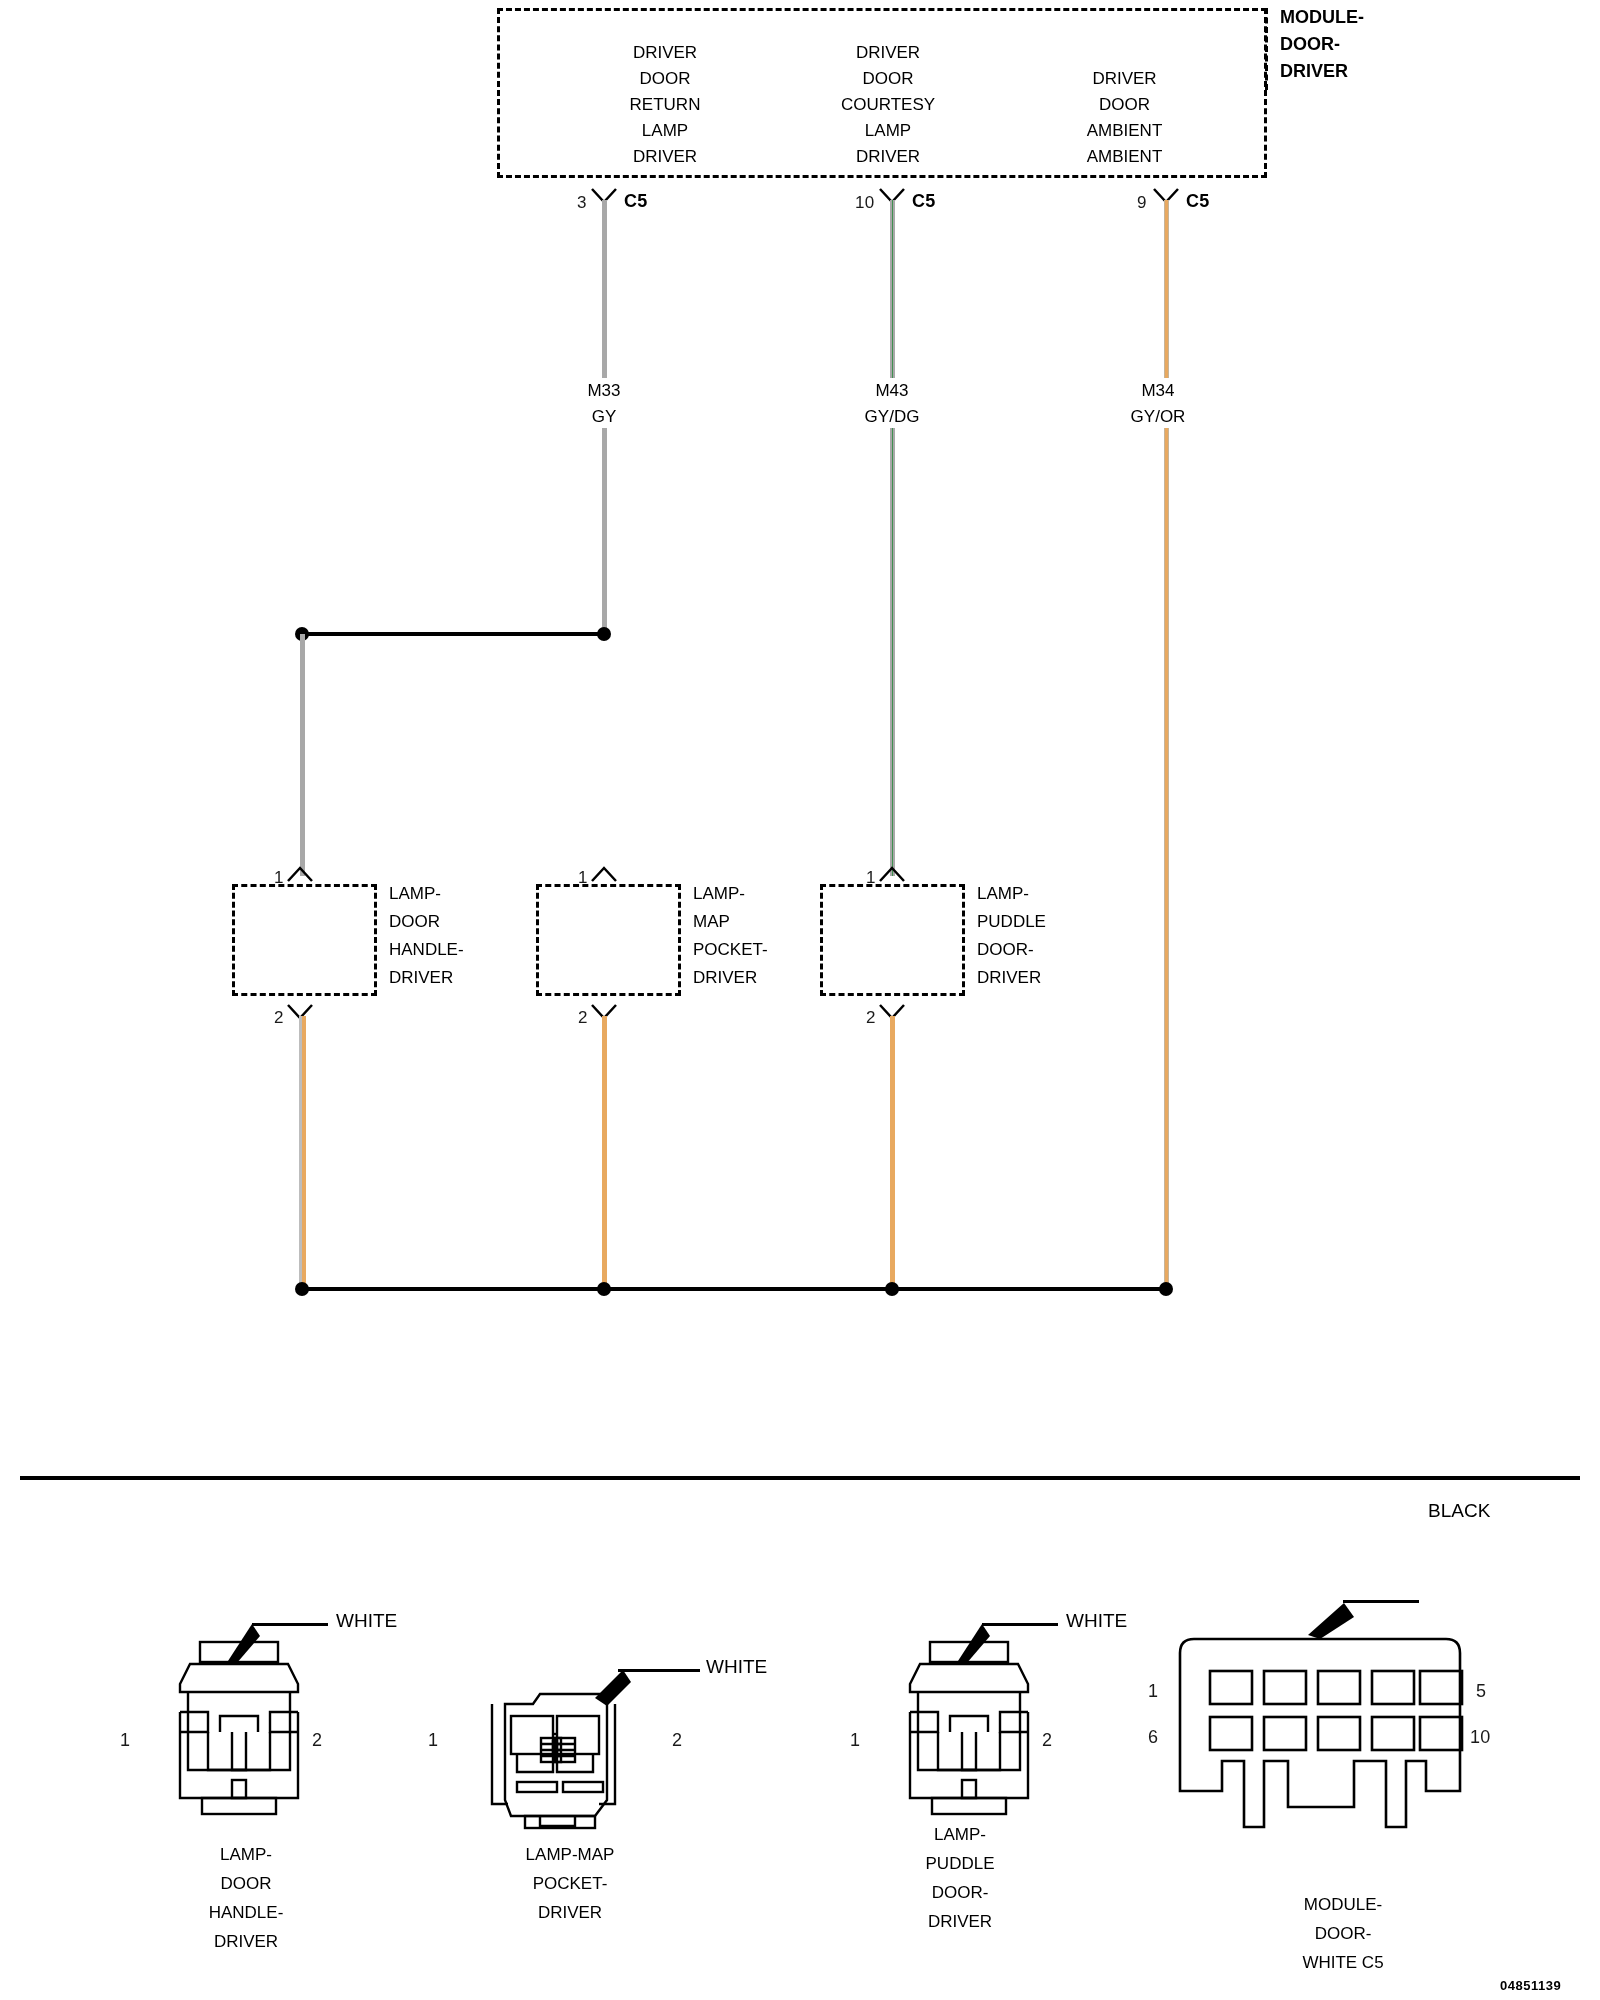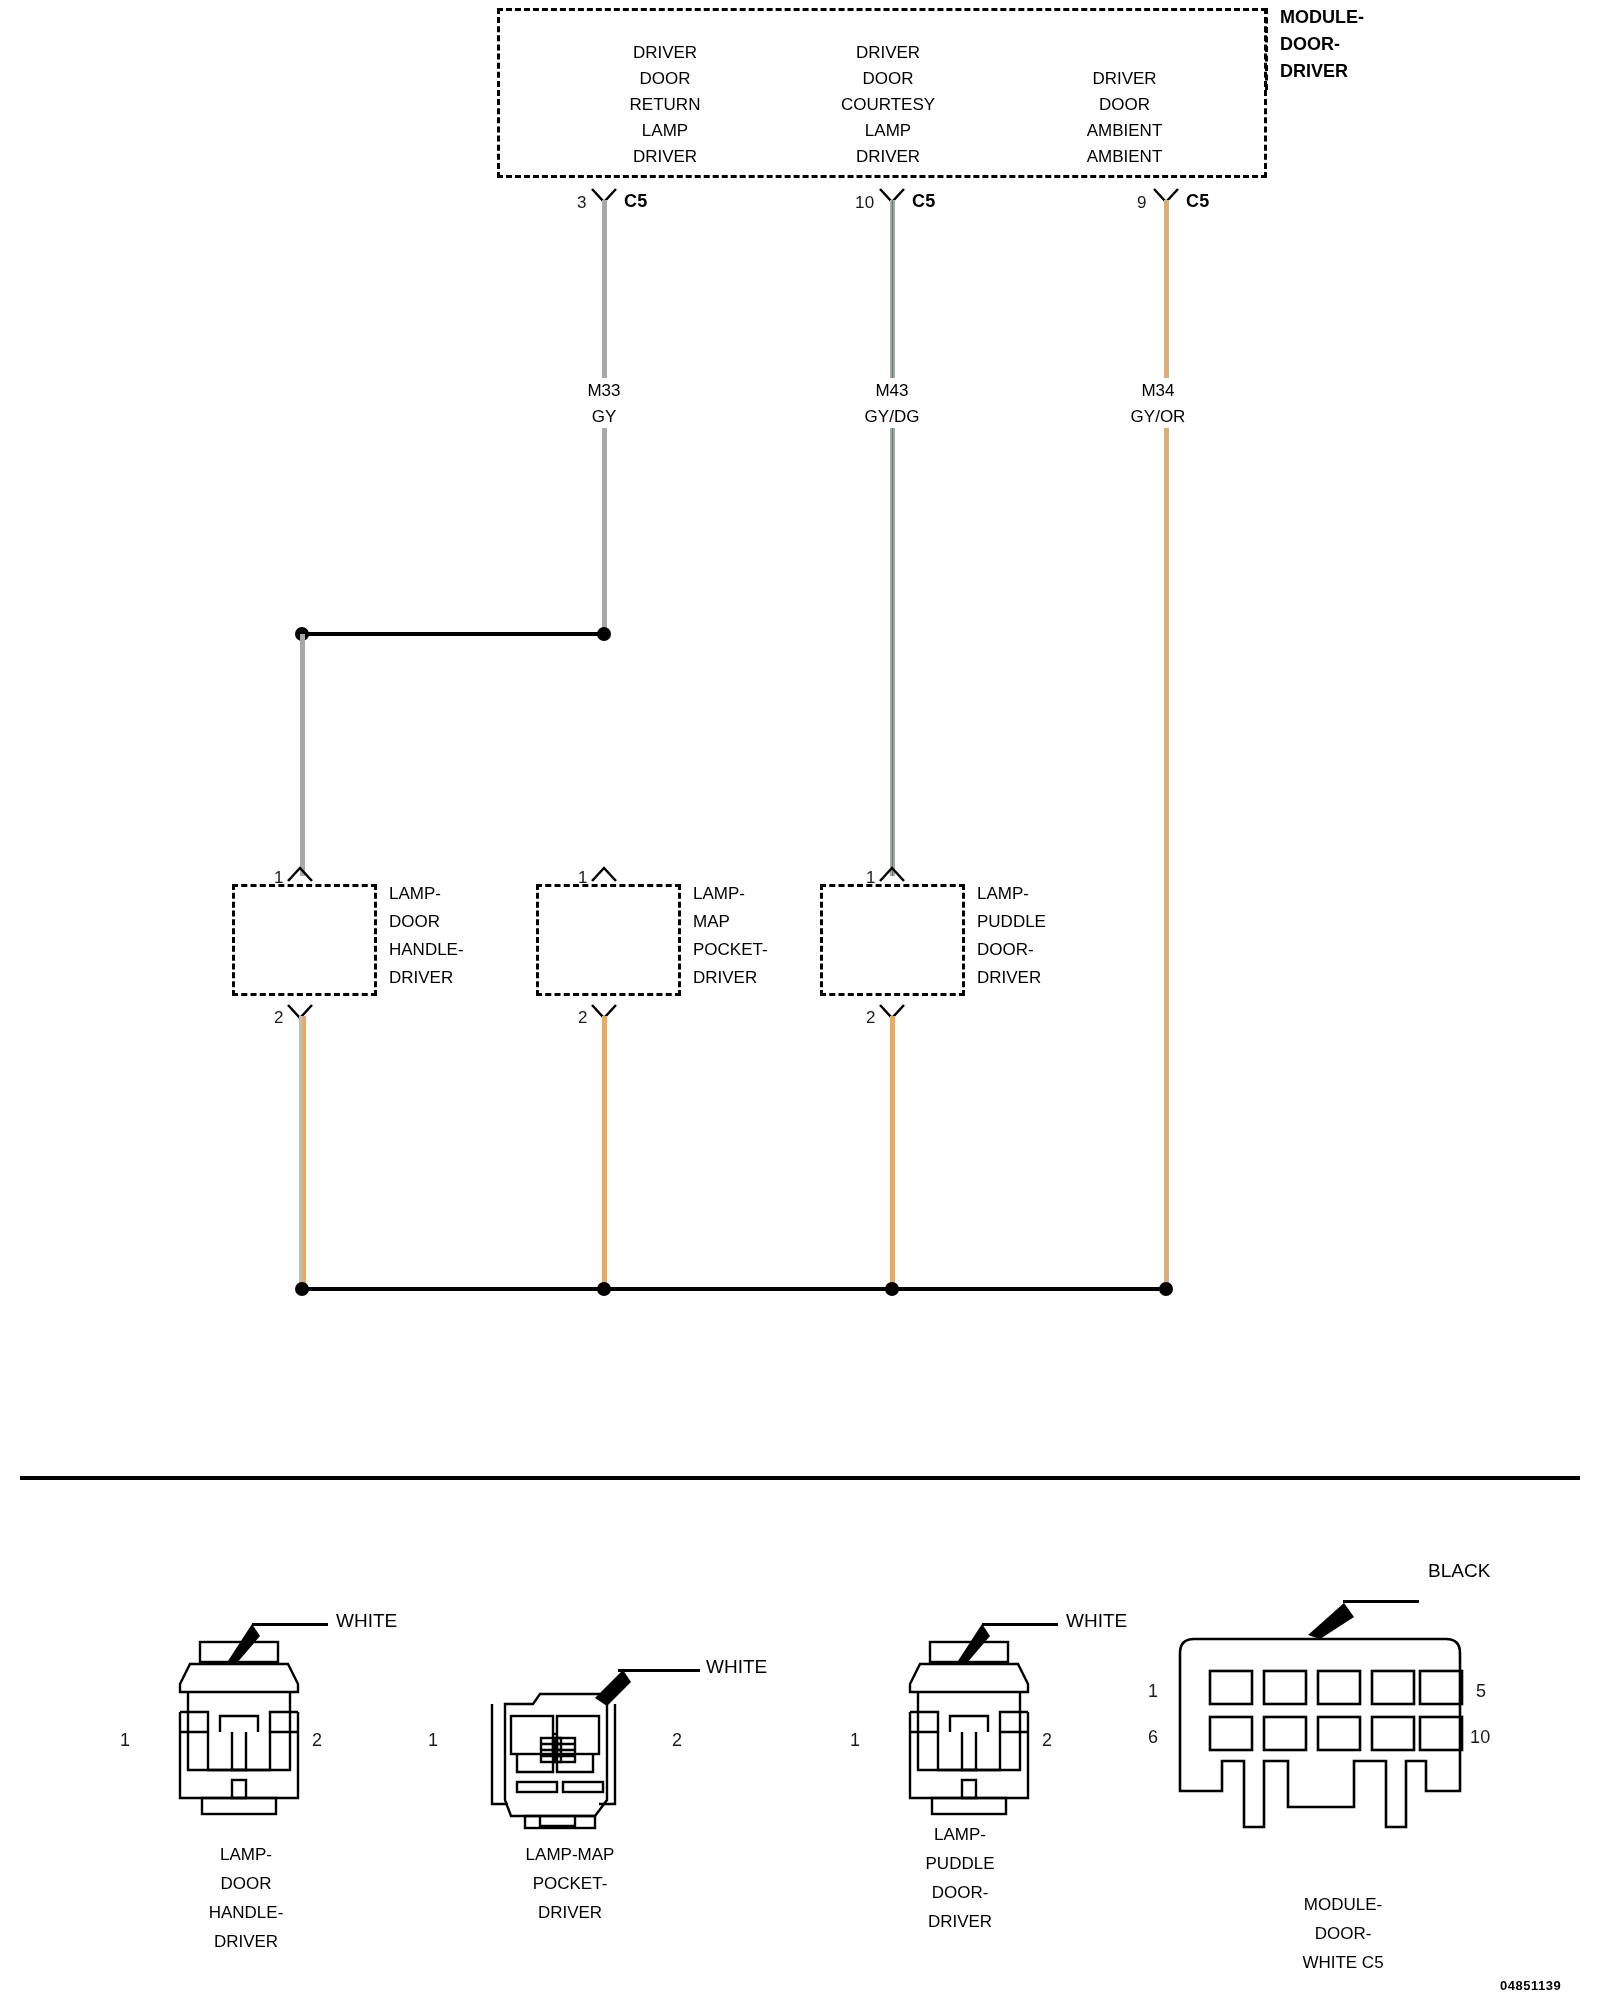--- a/index.html
+++ b/index.html
@@ -322,21 +322,21 @@
       <rect x="42" y="122" width="42" height="33"></rect>
       <rect x="96" y="122" width="42" height="33"></rect>
       <rect x="150" y="122" width="42" height="33"></rect>
       <rect x="204" y="122" width="42" height="33"></rect>
       <rect x="252" y="122" width="42" height="33"></rect>
     </g>
     <polygon points="140,40 176,8 186,22 152,44" fill="#000"></polygon>
   </svg>
 </div>
 <div class="ptr-line" style="left:1343px;top:1600px;width:76px;"></div>
-<div class="ptr-txt" style="left:1428px;top:1560px;text-align:center;">BLACK</div>
+<div class="ptr-txt" style="left:1428px;top:1500px;text-align:center;">BLACK</div>
 <div class="lbl" style="left:1148px;top:1678px;font-size:18px;">1</div>
 <div class="lbl" style="left:1476px;top:1678px;font-size:18px;">5</div>
 <div class="lbl" style="left:1148px;top:1724px;font-size:18px;">6</div>
 <div class="lbl" style="left:1470px;top:1724px;font-size:18px;">10</div>
 <div class="stack" style="left:1248px;top:1890px;width:190px;line-height:29px;font-size:17px;">
   <div>MODULE-</div>
   <div>DOOR-</div>
   <div>WHITE C5</div>
 </div>
 

